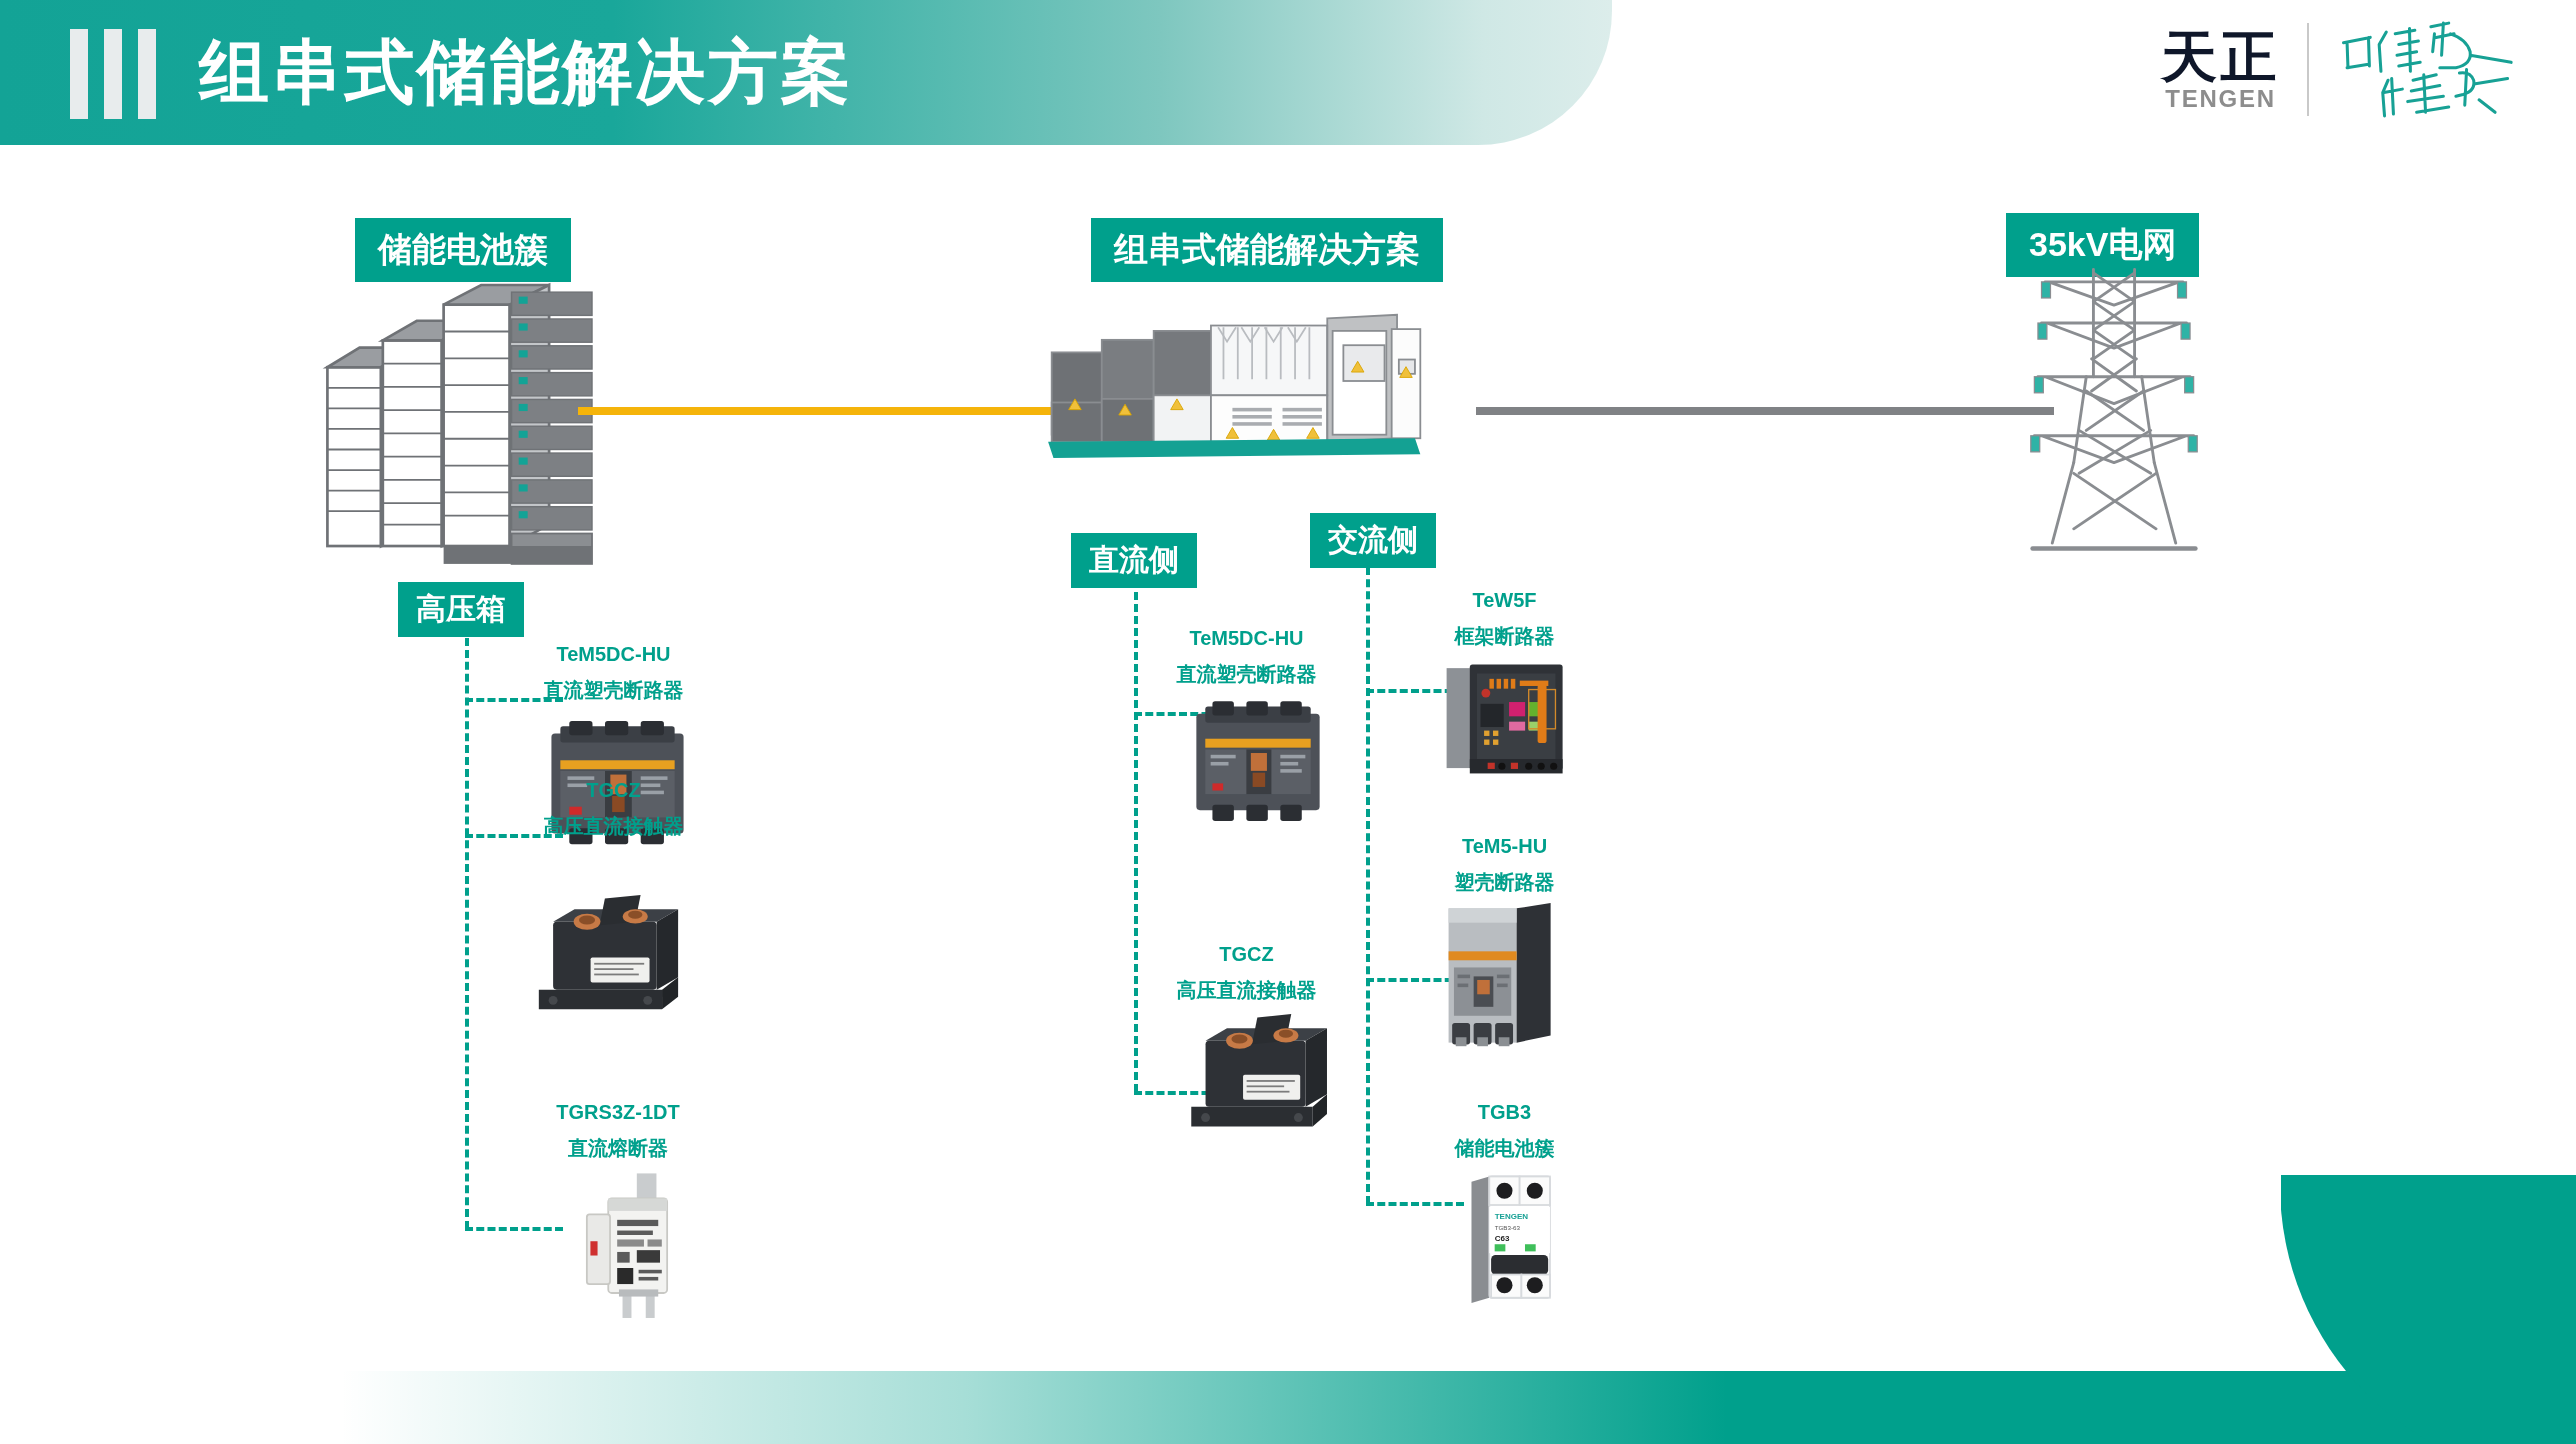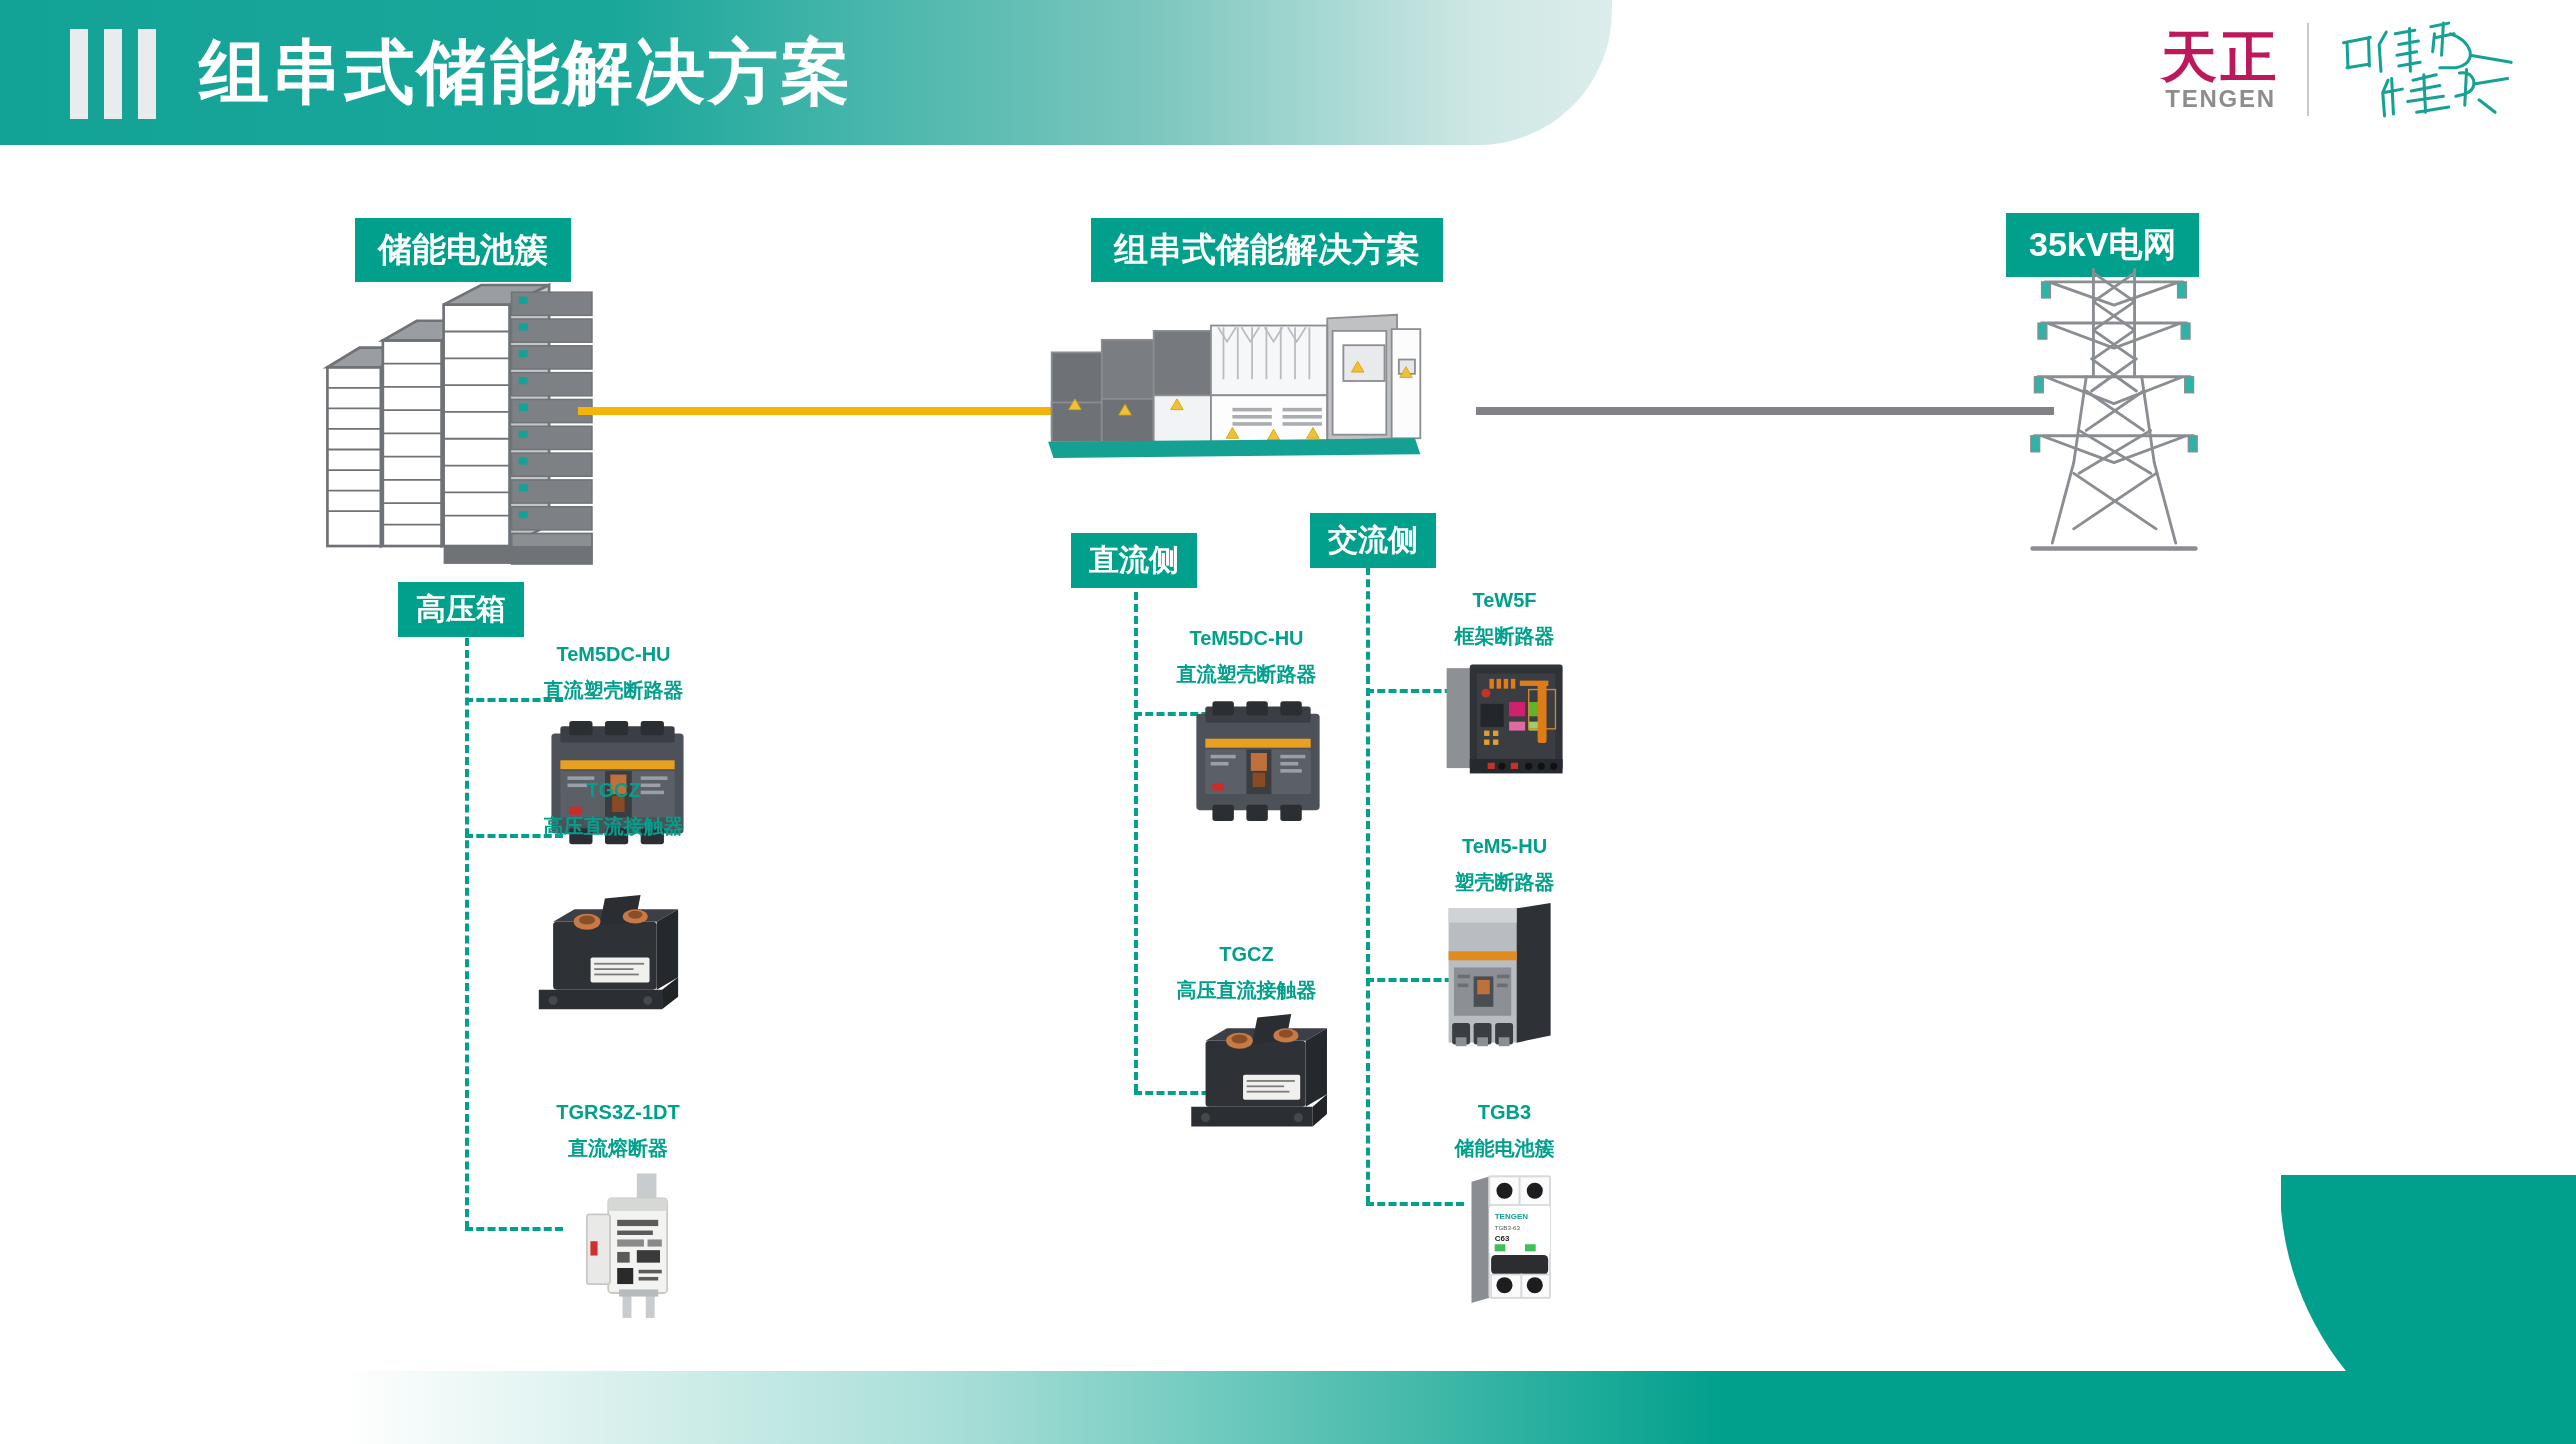--- a/index.html
+++ b/index.html
@@ -21,21 +21,21 @@
   .header-ticks i{display:block;width:18px;height:90px;background:#e8eced;}
   .header-title{
     position:absolute;left:199px;top:21.5px;
     font-size:70px;font-weight:bold;color:#ffffff;letter-spacing:2.7px;
     white-space:nowrap;line-height:100px;
   }
 
   
   .logo-wrap{position:absolute;right:52px;top:16px;display:flex;align-items:center;gap:27px;}
   .logo-mark{display:flex;flex-direction:column;align-items:center;}
-  .logo-cn{font-size:56px;font-weight:bold;color:#be185d;line-height:57px;letter-spacing:3.6px;}
+  .logo-cn{font-size:56px;font-weight:bold;color:#0f172a;line-height:57px;letter-spacing:3.6px;}
   .logo-en{font-size:24px;font-weight:bold;color:#8d8d8d;letter-spacing:1.8px;line-height:27px;}
   .logo-div{width:1.8px;height:93px;background:#c9c9c9;}
   .slogan{position:relative;width:188px;height:107px;}
 
   
   .bottom-bar{
     position:absolute;left:340px;bottom:0;width:2236px;height:73px;
     background:linear-gradient(90deg,rgba(0,160,140,0) 0%,rgba(0,160,140,.35) 28%,#00a08c 62%,#00a08c 100%);
   }
   .bottom-curve{

